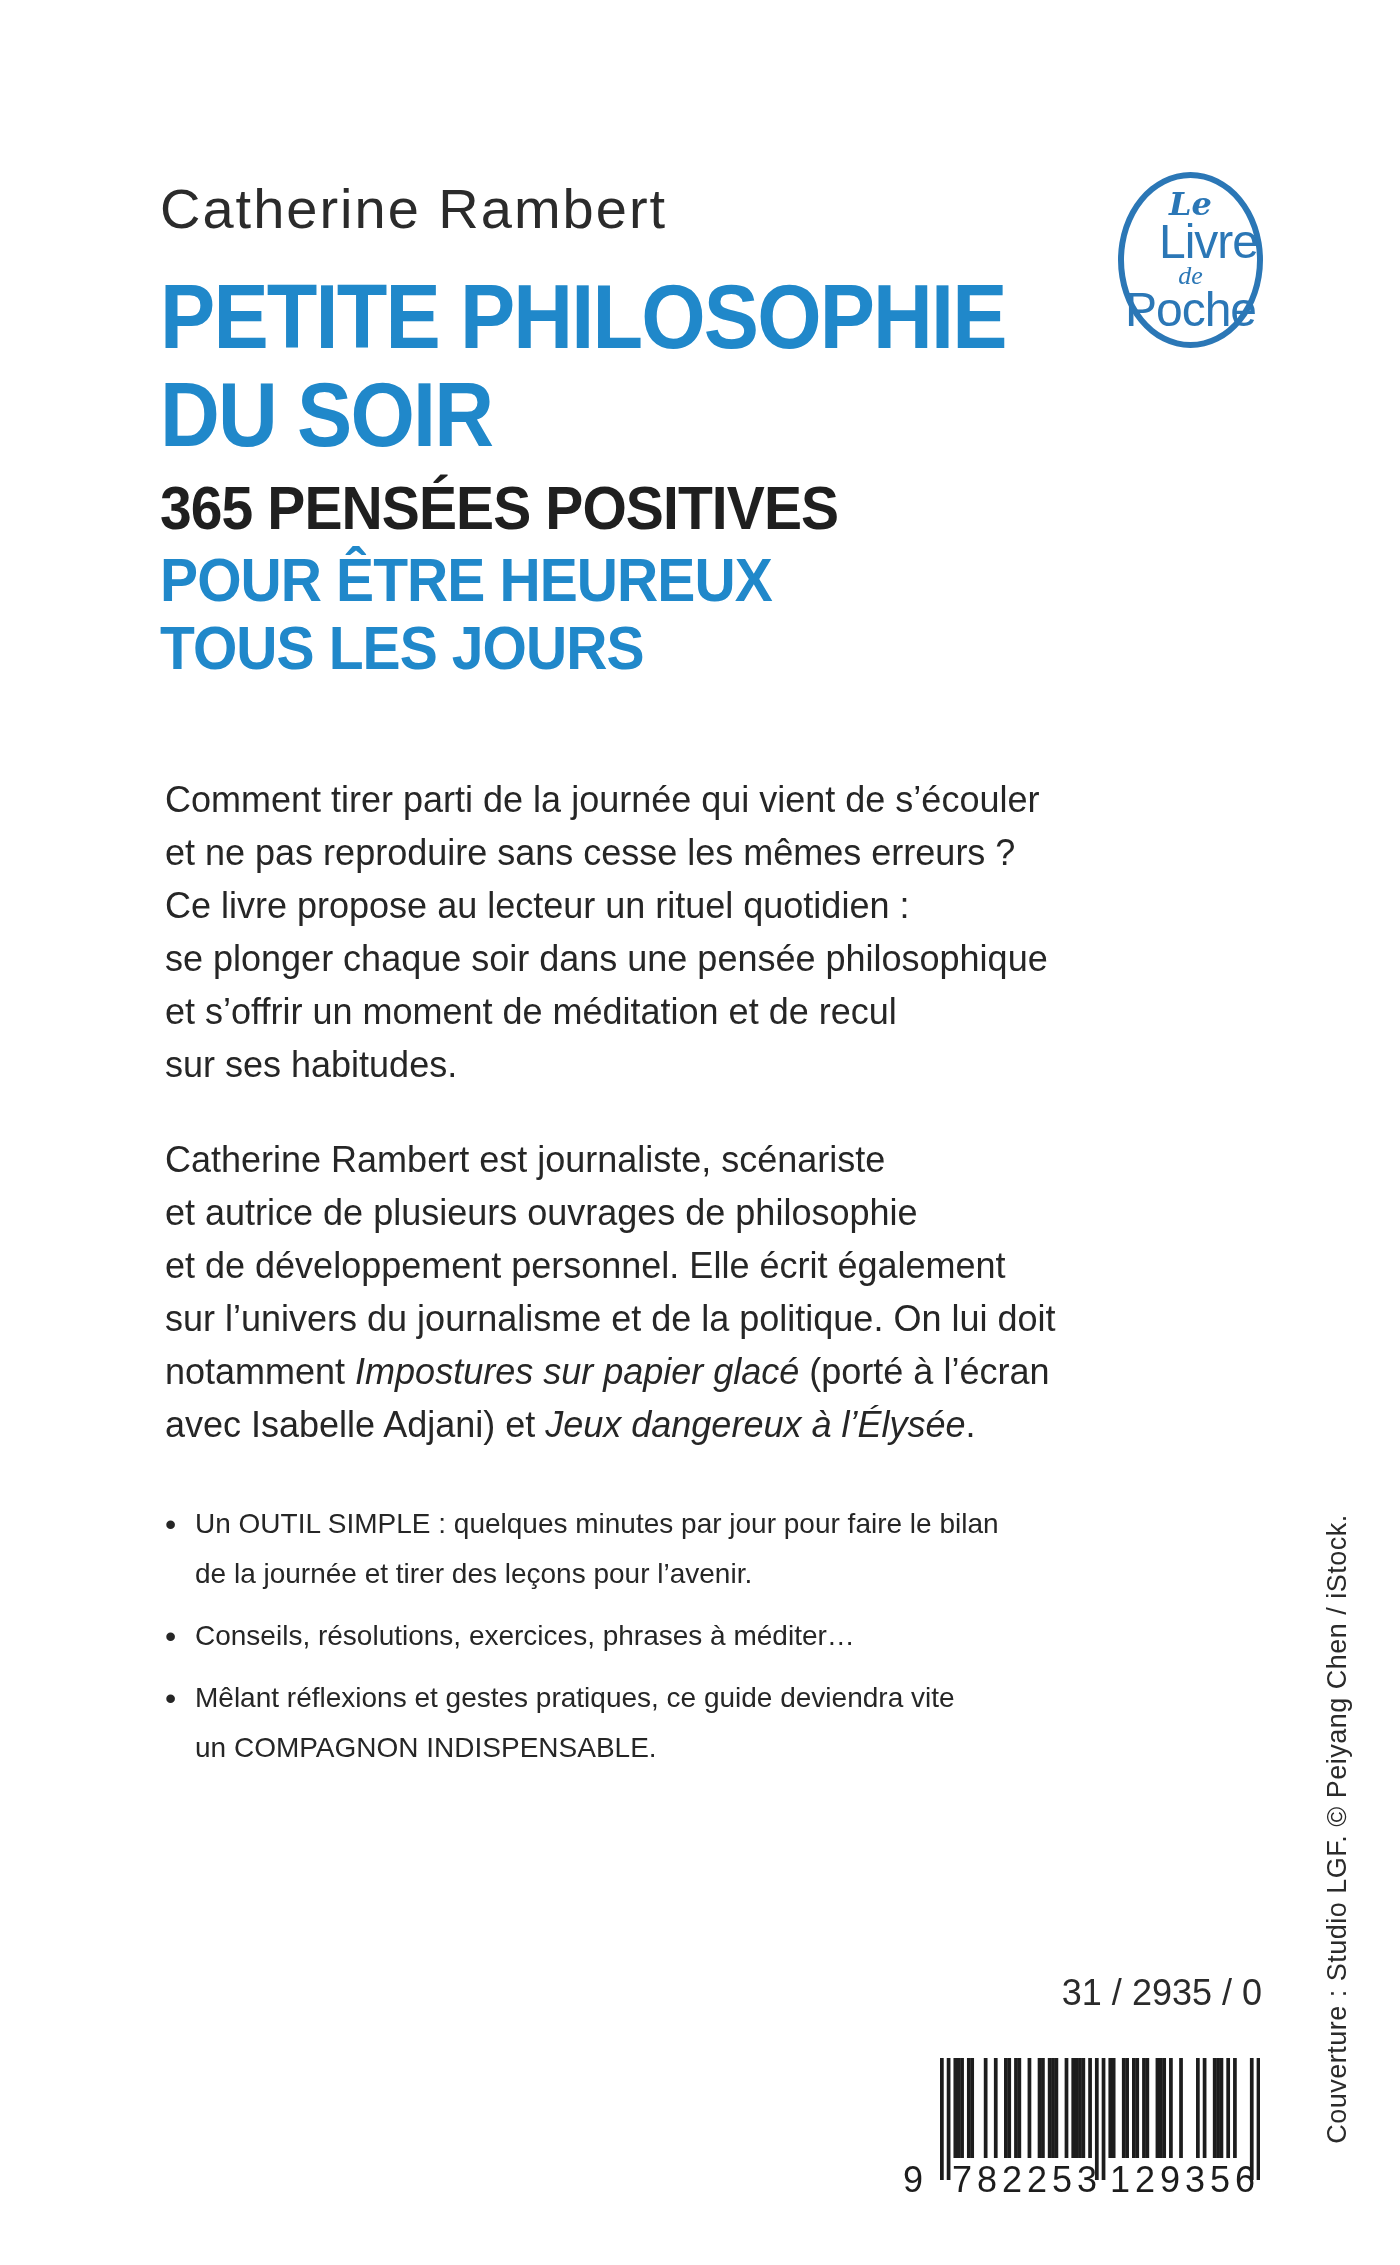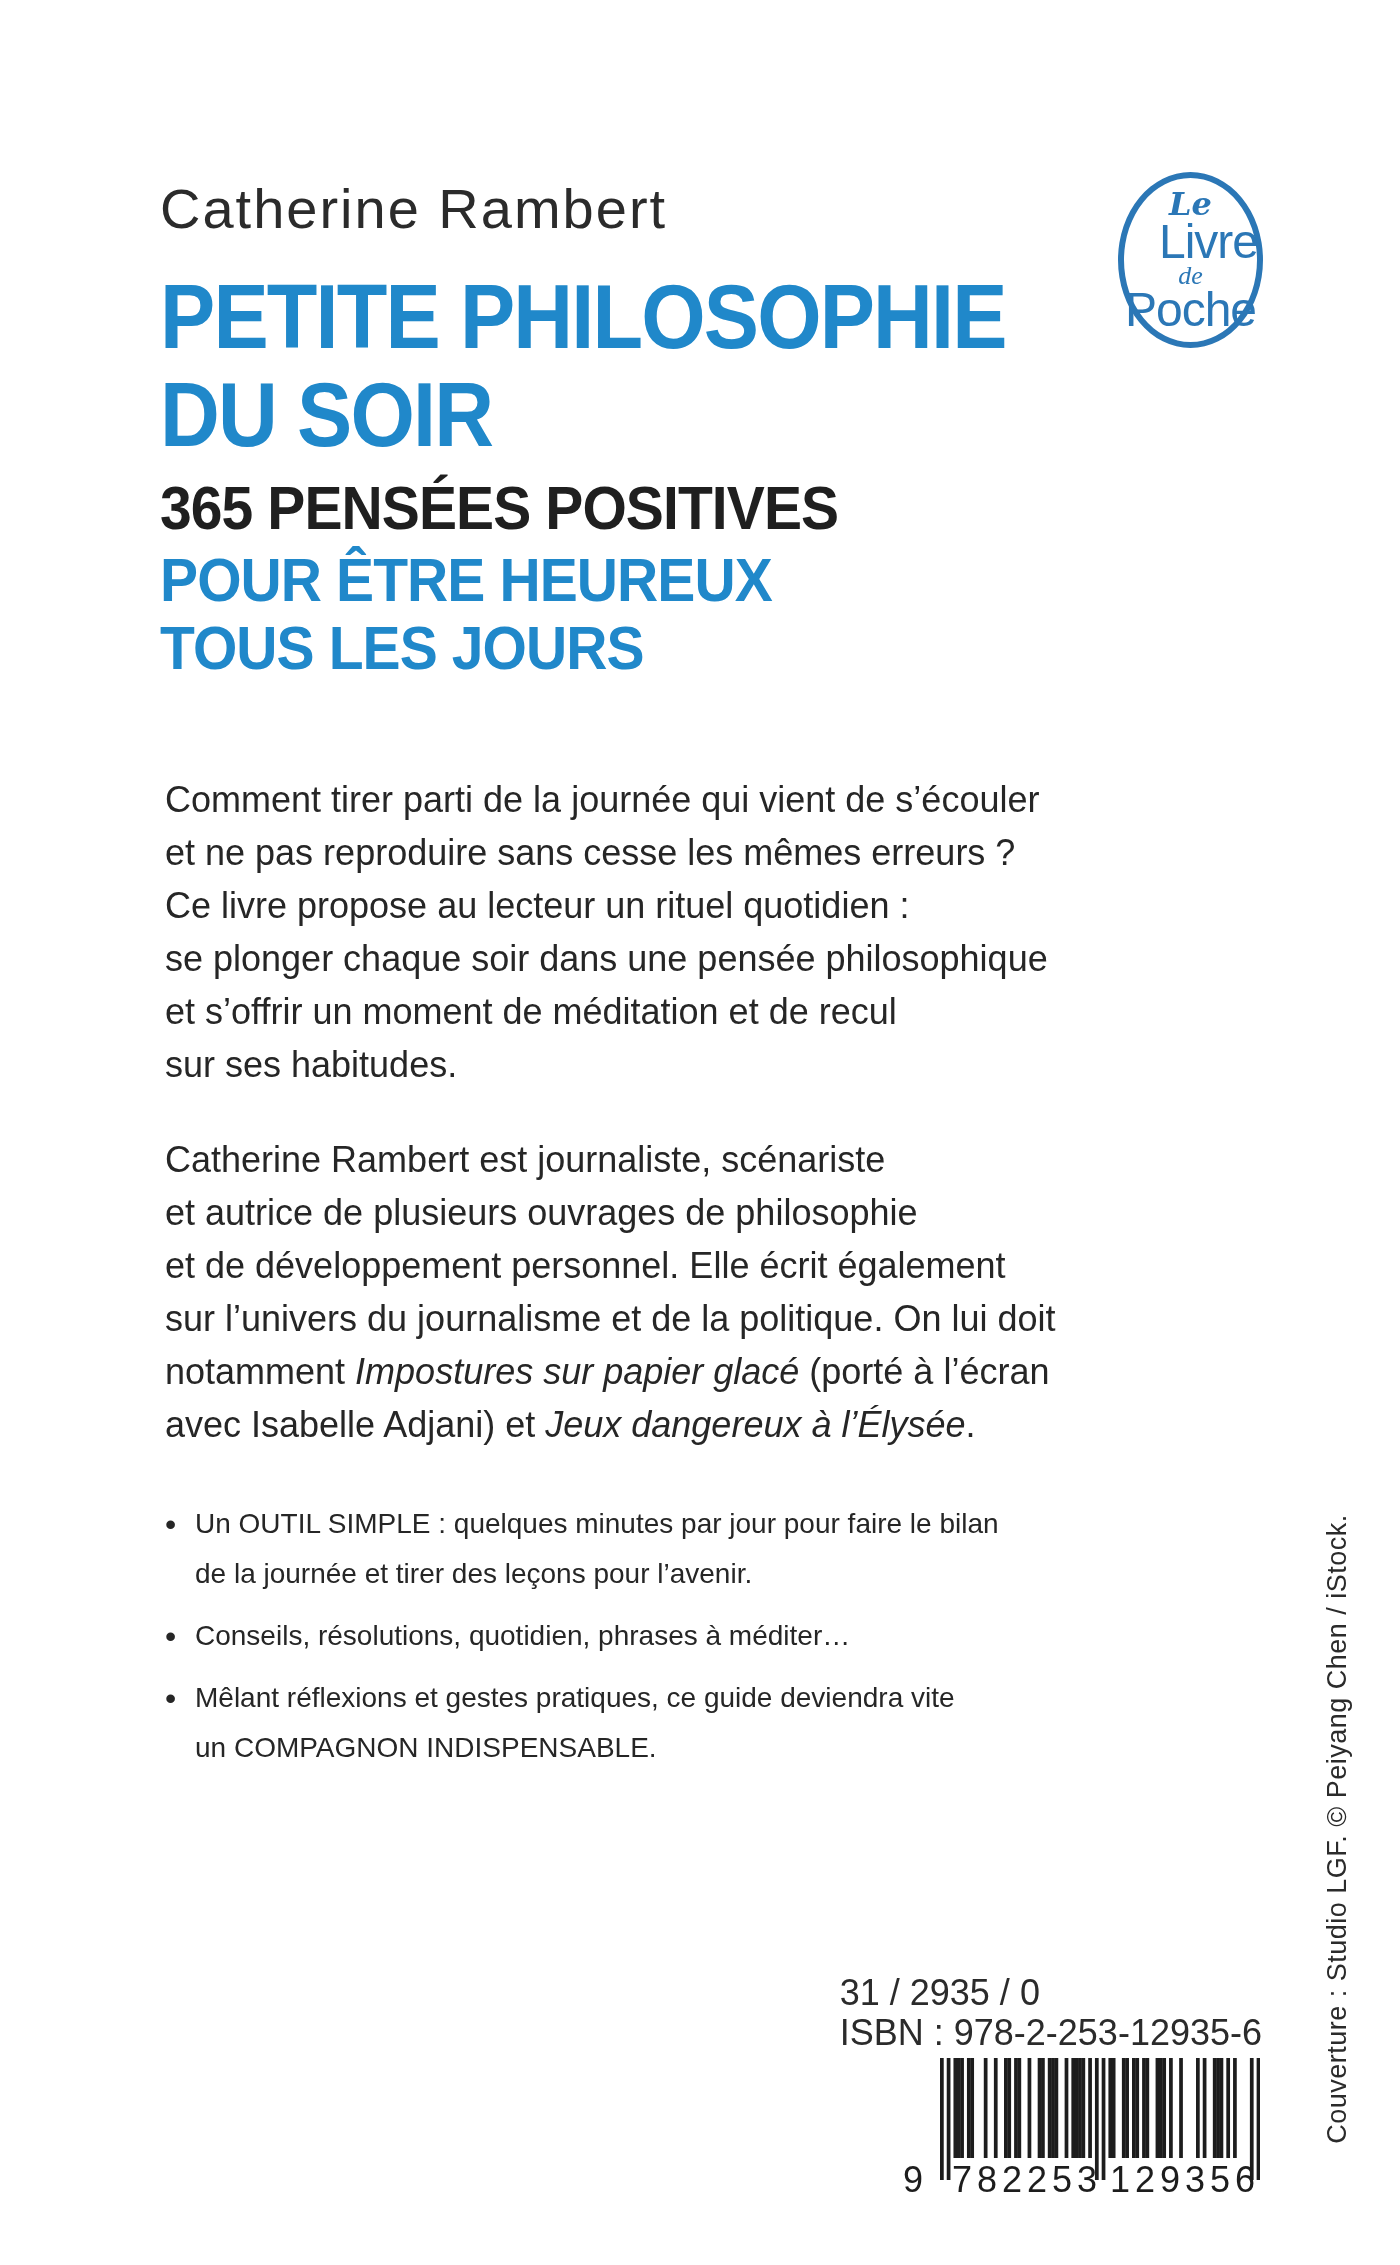--- a/index.html
+++ b/index.html
@@ -130,34 +130,33 @@
 avec Isabelle Adjani) et </span><i>Jeux dangereux à l’Élysée</i><span>.</span></p>
 
   <div class="abs bullets">
     <div class="bullet-item">
       <span class="bullet-marker">•</span>
       <span class="bullet-text">Un OUTIL SIMPLE : quelques minutes par jour pour faire le bilan
 de la journée et tirer des leçons pour l’avenir.</span>
     </div>
     <div class="bullet-item">
       <span class="bullet-marker">•</span>
-      <span class="bullet-text">Conseils, résolutions, quotidien, phrases à méditer…</span>
+      <span class="bullet-text">Conseils, résolutions, exercices, phrases à méditer…</span>
     </div>
     <div class="bullet-item">
       <span class="bullet-marker">•</span>
       <span class="bullet-text">Mêlant réflexions et gestes pratiques, ce guide deviendra vite
 un COMPAGNON INDISPENSABLE.</span>
     </div>
   </div>
 
   <div class="abs credit">Couverture : Studio LGF. © Peiyang Chen / iStock.</div>
 
   <div class="abs codes">
     <div>31 / 2935 / 0</div>
-    <div>ISBN : 978-2-253-12935-6</div>
   </div>
 
   <div class="abs barcode">
       <svg width="320" height="146">
         <rect x="0.00" y="0" width="3.72" height="122" fill="#1d1d1d"></rect>
         <rect x="6.74" y="0" width="3.72" height="122" fill="#1d1d1d"></rect>
         <rect x="13.47" y="0" width="3.72" height="100" fill="#1d1d1d"></rect>
         <rect x="16.84" y="0" width="3.72" height="100" fill="#1d1d1d"></rect>
         <rect x="20.21" y="0" width="3.72" height="100" fill="#1d1d1d"></rect>
         <rect x="26.95" y="0" width="3.72" height="100" fill="#1d1d1d"></rect>

